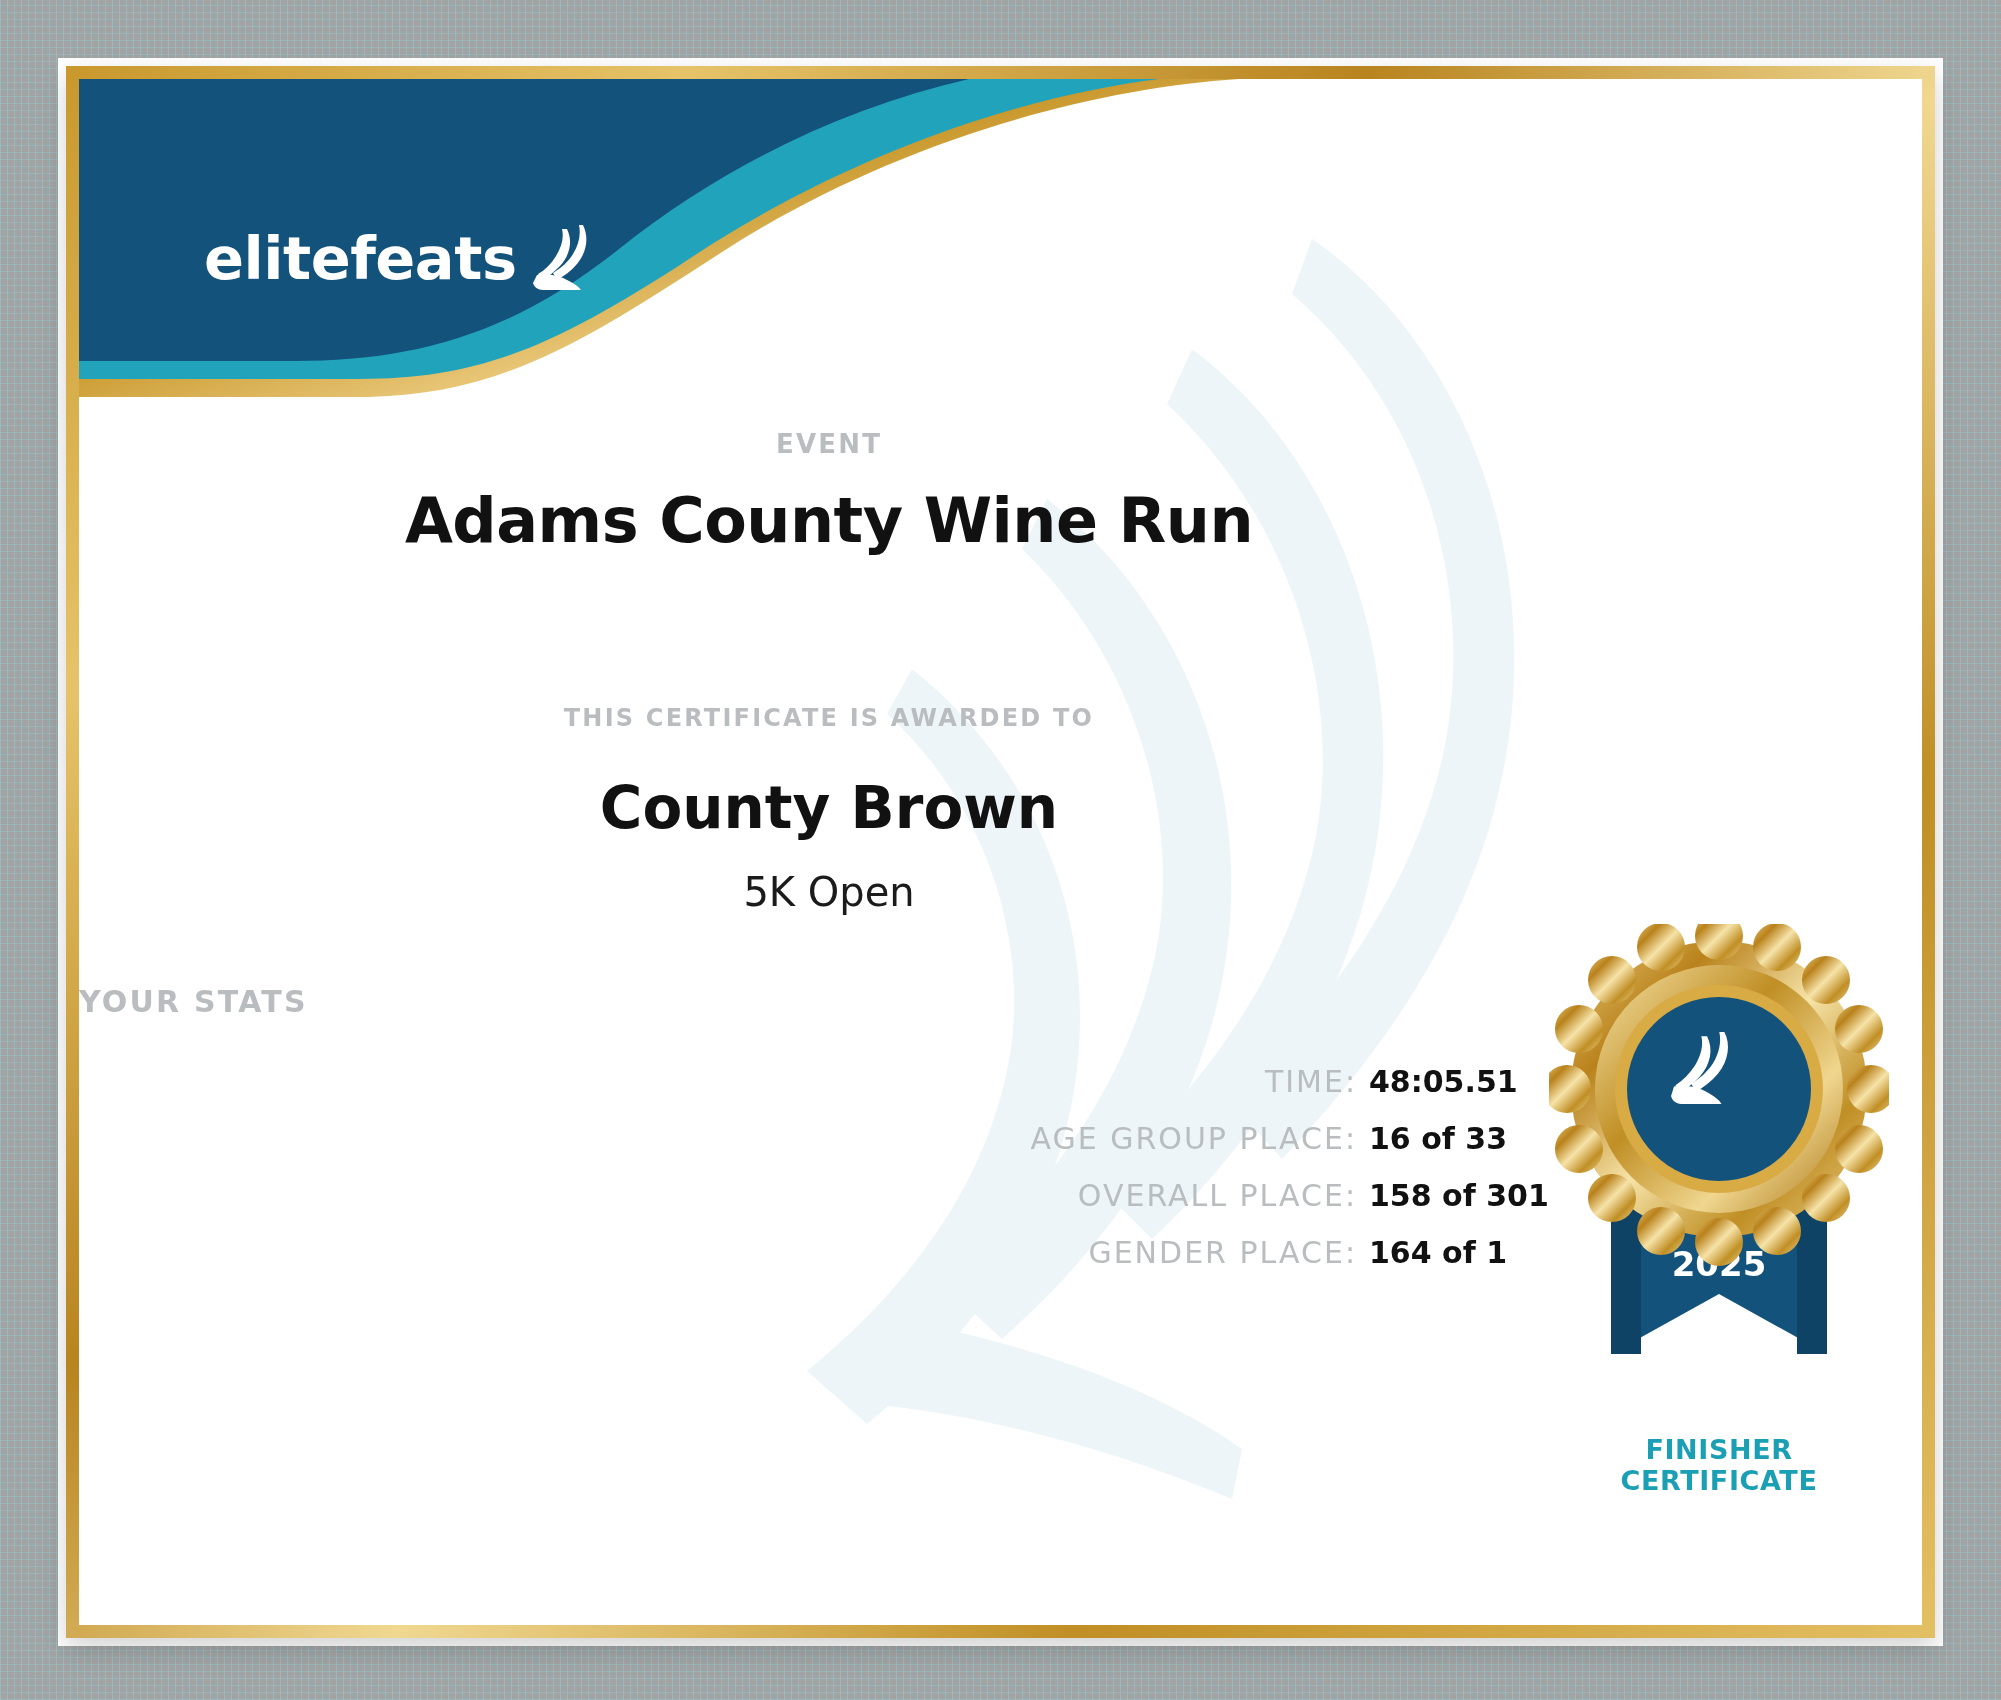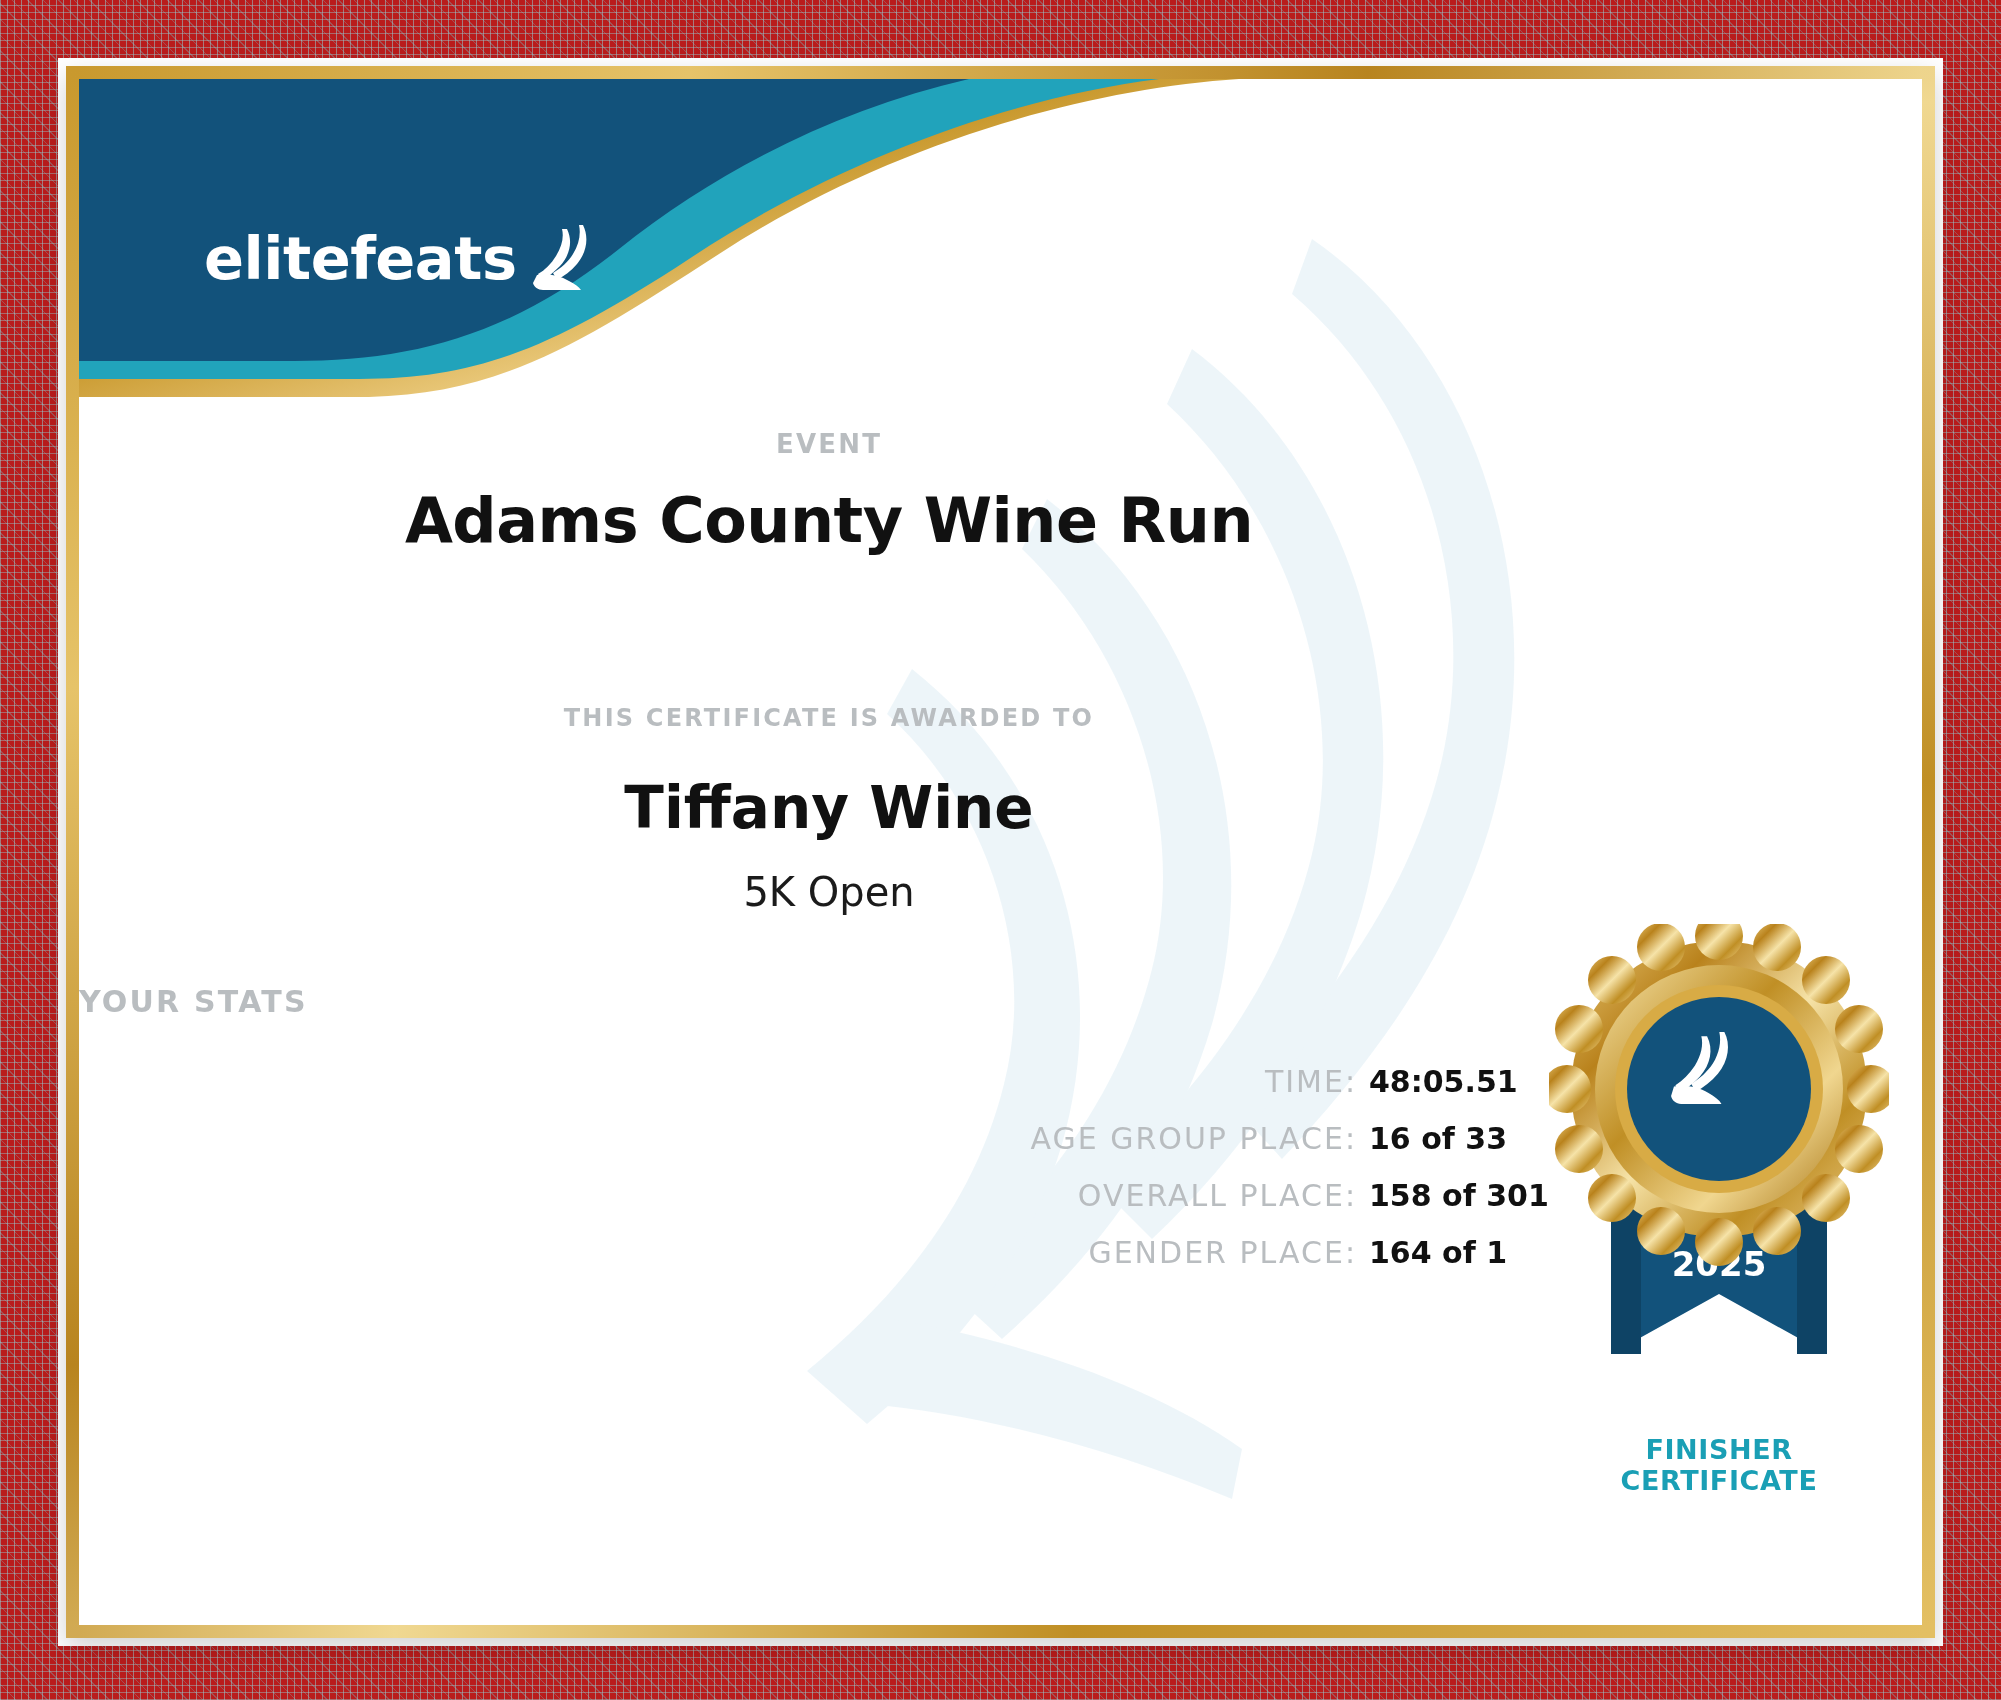--- a/index.html
+++ b/index.html
@@ -12,21 +12,21 @@
     height: 1700px;
     font-family: "Liberation Sans", sans-serif;
     overflow: hidden;
   }
 
   
   .page {
     position: relative;
     width: 2001px;
     height: 1700px;
-    background: #b91c1c;
+    background: #a3a3a3;
   }
 
   .guilloche {
     position: absolute;
     left: 0;
     top: 0;
     width: 2001px;
     height: 1700px;
     background:
       repeating-linear-gradient(90deg, rgba(150,200,205,0.55) 0px, rgba(150,200,205,0.55) 1px, rgba(255,255,255,0) 1px, rgba(255,255,255,0) 7px),
@@ -283,21 +283,21 @@
         </g>
       </svg>
     </div>
 
     <div class="content">
 
       <div class="event-label label-muted">EVENT</div>
       <div class="event-name">Adams County Wine Run</div>
 
       <div class="awarded-label label-muted">THIS CERTIFICATE IS AWARDED TO</div>
-      <div class="recipient">Tiffany Wine</div>
+      <div class="recipient">County Brown</div>
       <div class="division">5K Open</div>
 
       <div class="stats-label label-muted">YOUR STATS</div>
 
       <div class="stats-list">
         <div class="stat-row">
           <span class="stat-key">TIME:</span>
           <span class="stat-val">48:05.51</span>
         </div>
         <div class="stat-row">

